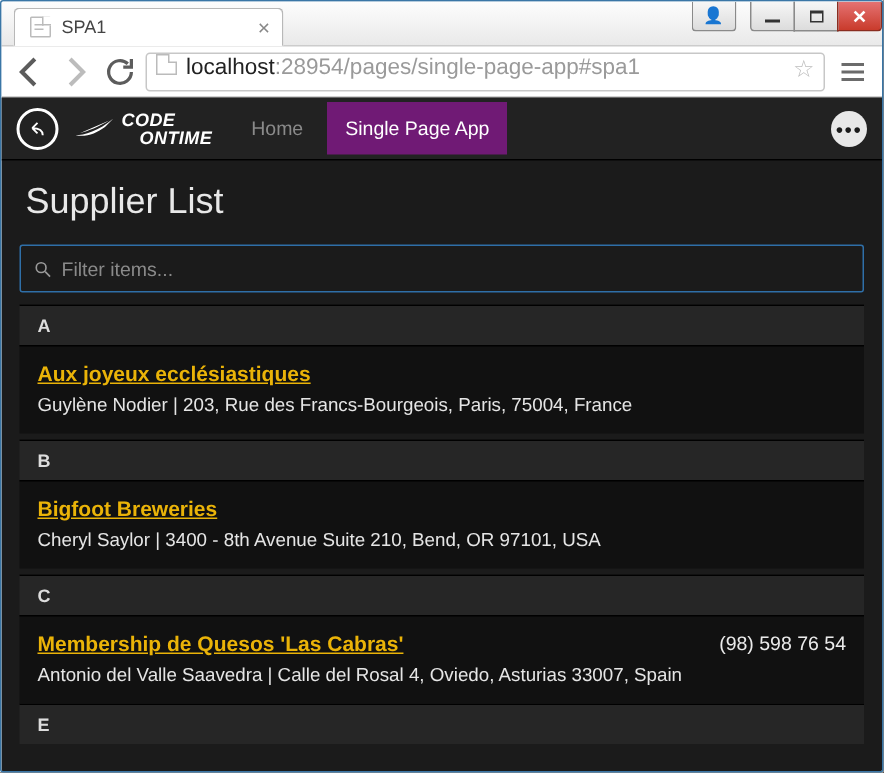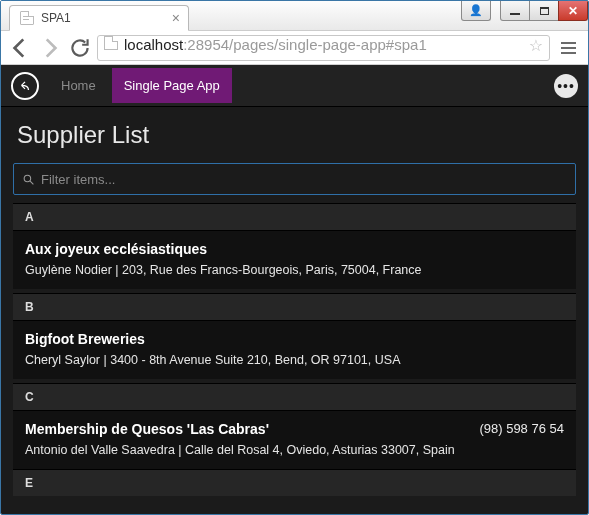--- a/index.html
+++ b/index.html
@@ -235,21 +235,22 @@
   .section-letter.first { margin-top:8px; }
   .row {
     background:#111;
     border-top:1px solid #000;
     padding:10px 12px 12px 12px;
     position:relative;
   }
   .row .name {
     font-size:14px;
     font-weight:700;
-    color:#ffffff;
+    color:#eab308;
+    text-decoration:underline;
   }
   .row .sub {
     font-size:12.5px;
     color:#e5e5e5;
     margin-top:6px;
   }
   .row .phone {
     position:absolute;
     right:12px;
     top:10px;
@@ -316,20 +317,29 @@
 </div>
 
 <div class="app">
 
   <div class="app-header">
     <div class="back-circle">
       <svg viewBox="0 0 24 24">
           <path d="M12 5 L6 11 M6 11 L12 17 M6 11 C 14 11 18 13 18 19"></path>
         </svg>
     </div>
+    <div class="logo">
+      <svg viewBox="0 0 40 24">
+          <path d="M2 18 C 10 18 24 14 38 2 L30 10 C 22 16 12 20 2 18 Z M6 16 C 14 14 24 10 34 4"></path>
+        </svg>
+      <span class="stack">
+        <span class="l1">CODE</span>
+        <span class="l2">ONTIME</span>
+      </span>
+    </div>
     <div class="navitems">
       <div class="navitem">Home</div>
       <div class="navitem active">Single Page App</div>
     </div>
     <div class="more-circle">
       <span>•••</span>
     </div>
   </div>
 
   <div class="page-title">Supplier List</div>

